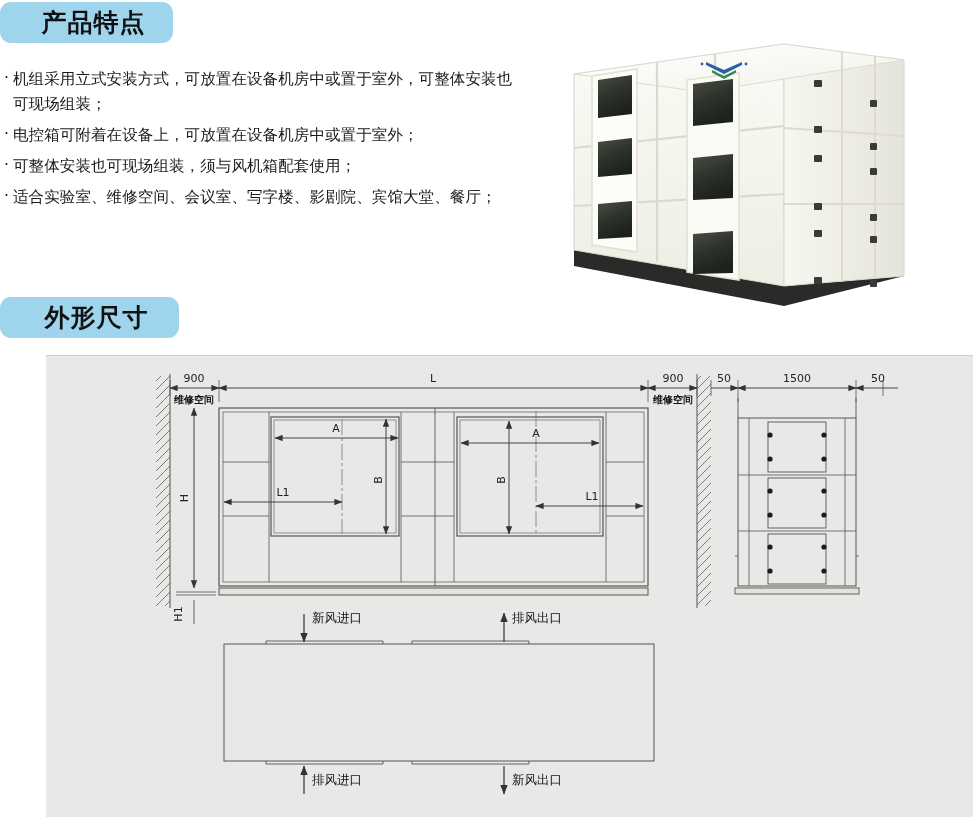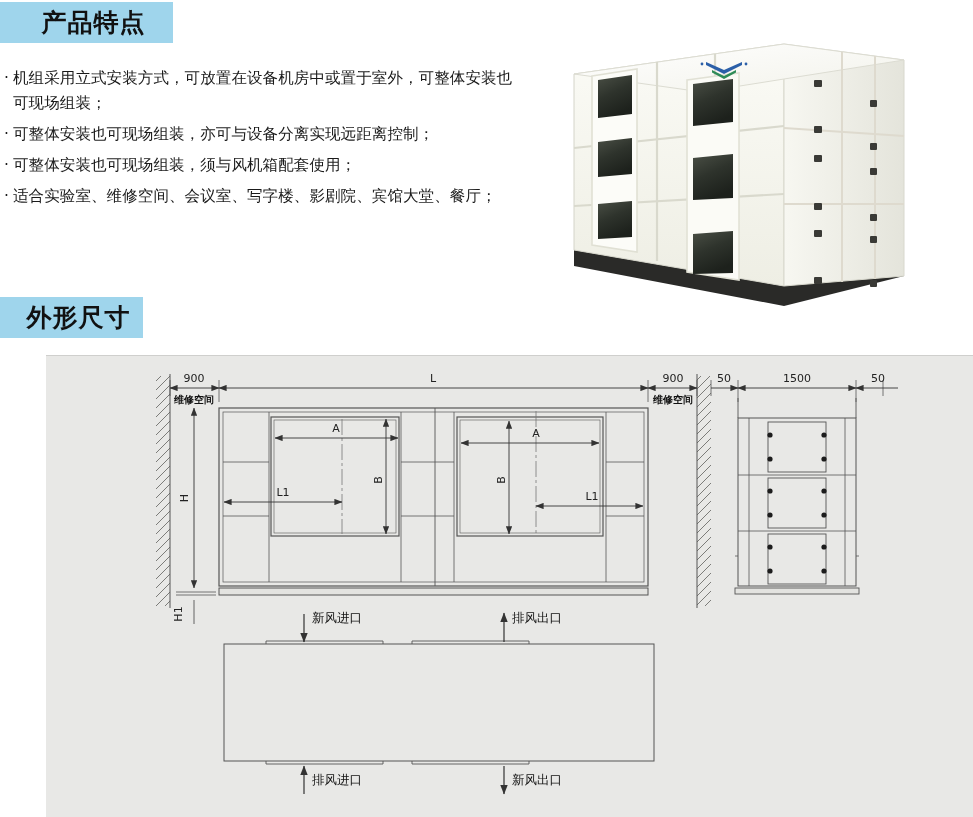--- a/index.html
+++ b/index.html
@@ -16,32 +16,33 @@
   }
 
   
   .badge {
     position: absolute;
     background: #9fd5ec;
     display: flex;
     align-items: center;
     justify-content: center;
     box-sizing: border-box;
+    border-radius: 11px;
   }
   .badge-text {
     font-size: 25px;
     font-weight: bold;
     color: #111111;
     letter-spacing: 1px;
     line-height: 1;
     padding-left: 18px;
     padding-right: 4px;
   }
   #badge-features { left: 0px; top: 2px; width: 173px; height: 41px; }
-  #badge-dimensions { left: 0px; top: 297px; width: 143px; height: 41px; }
+  #badge-dimensions { left: 0px; top: 297px; width: 179px; height: 41px; }
 
   
   #features-list {
     position: absolute;
     left: 4px;
     top: 66px;
     width: 520px;
   }
   .feature-item {
     font-size: 15.5px;
@@ -55,20 +56,21 @@
     flex: 0 0 auto;
     width: 9px;
     text-align: left;
     color: #1a1a1a;
     font-size: 15.5px;
     line-height: 1.62;
   }
   .feature-text {
     flex: 1 1 auto;
     letter-spacing: 0.1px;
+    font-family: Liberation Serif, serif;
   }
 
   
   #product-photo {
     position: absolute;
     left: 552px;
     top: 18px;
     width: 412px;
     height: 288px;
   }
@@ -97,21 +99,21 @@
   <span class="badge-text">产品特点</span>
 </div>
 
 <div id="features-list">
   <div class="feature-item">
     <span class="feature-dot">·</span>
     <span class="feature-text">机组采用立式安装方式，可放置在设备机房中或置于室外，可整体安装也可现场组装；</span>
   </div>
   <div class="feature-item">
     <span class="feature-dot">·</span>
-    <span class="feature-text">可整体安装也可现场组装，亦可与设备分离实现远距离控制；</span>
+    <span class="feature-text">电控箱可附着在设备上，可放置在设备机房中或置于室外；</span>
   </div>
   <div class="feature-item">
     <span class="feature-dot">·</span>
     <span class="feature-text">可整体安装也可现场组装，须与风机箱配套使用；</span>
   </div>
   <div class="feature-item">
     <span class="feature-dot">·</span>
     <span class="feature-text">适合实验室、维修空间、会议室、写字楼、影剧院、宾馆大堂、餐厅；</span>
   </div>
 </div>

